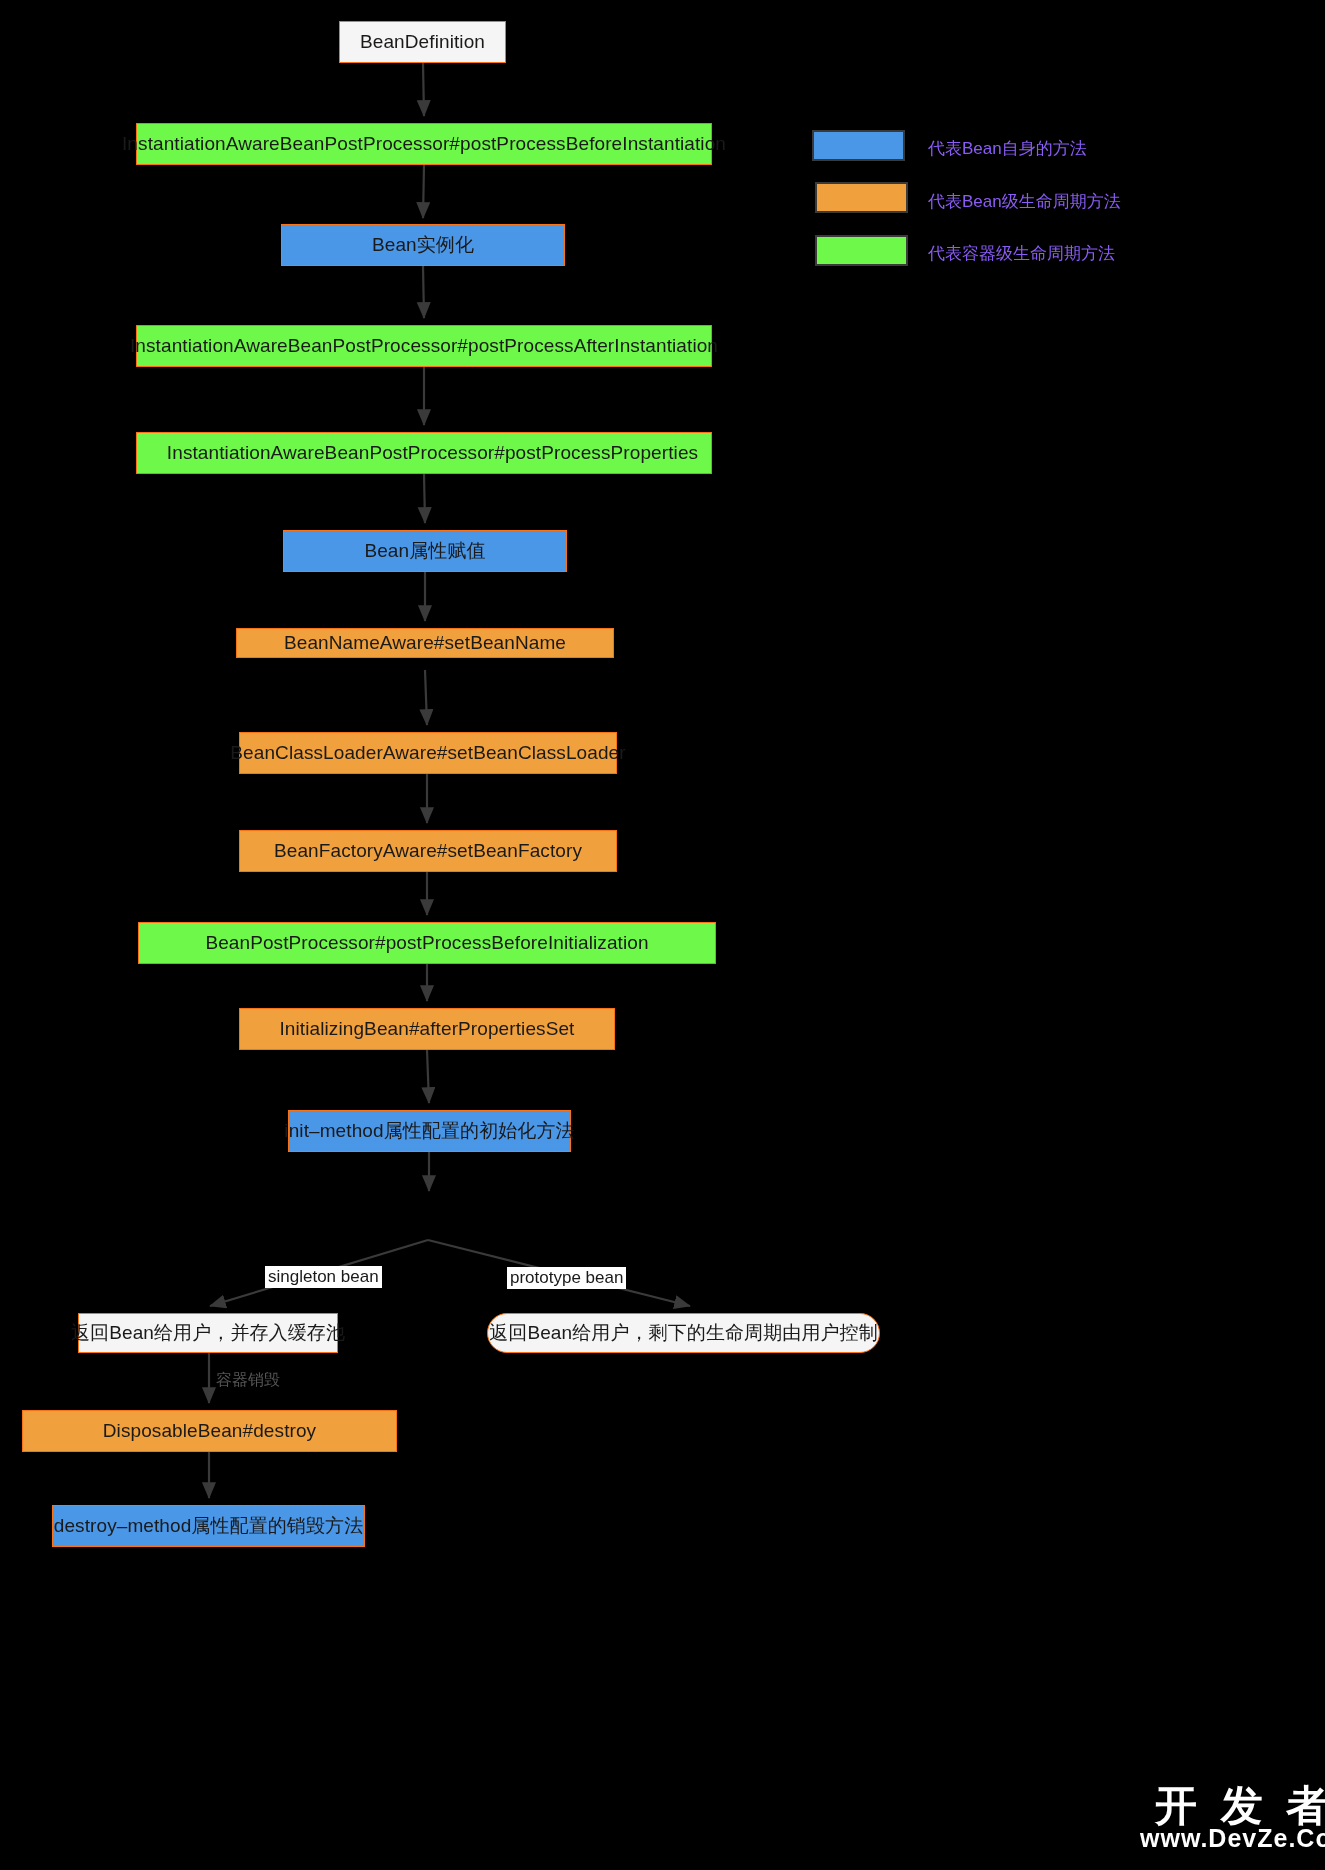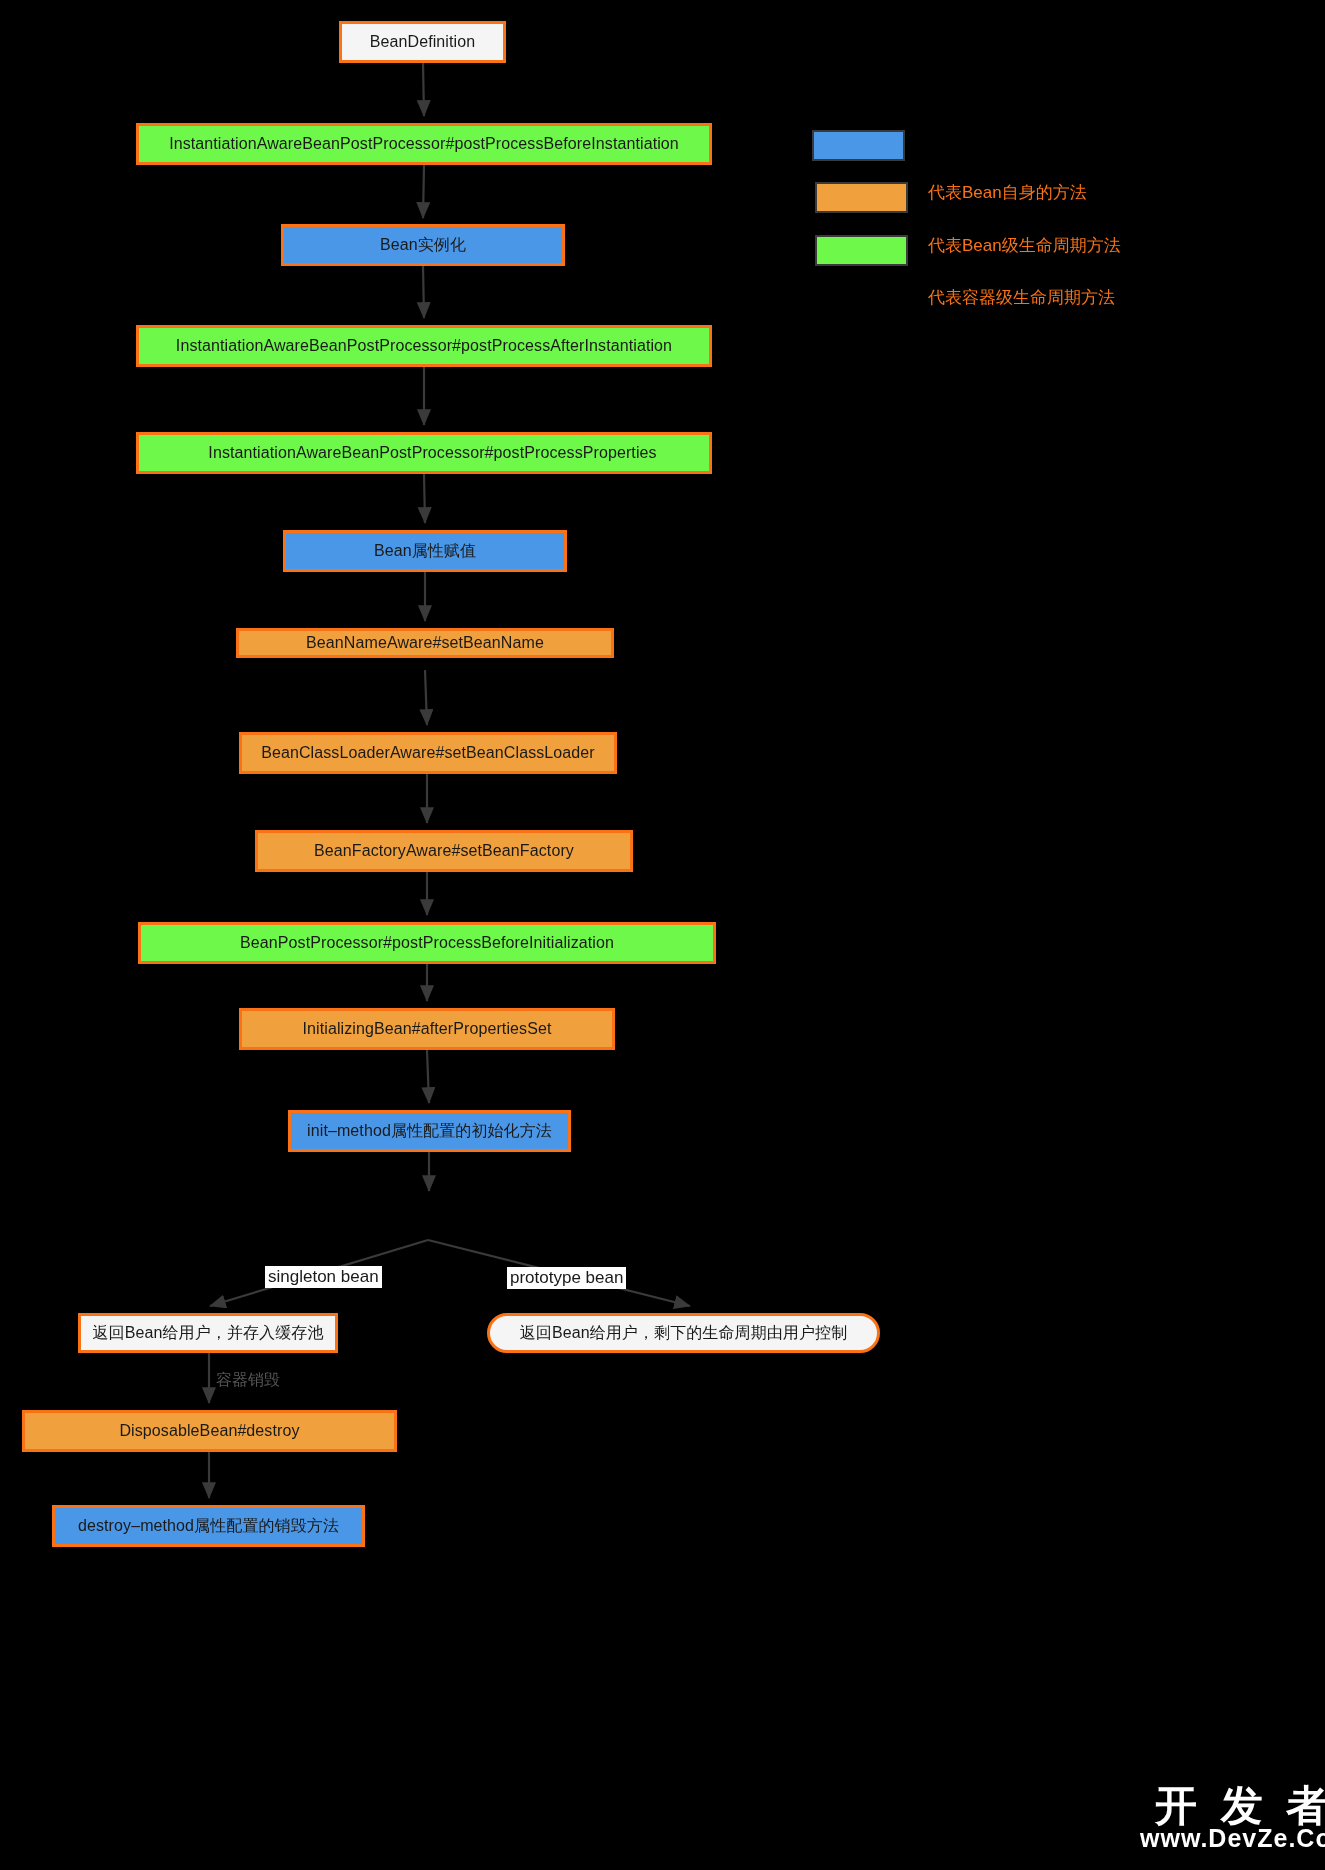--- a/index.html
+++ b/index.html
@@ -18,26 +18,26 @@
   svg.edges {
     position: absolute;
     left: 0; top: 0;
     width: 1325px;
     height: 1870px;
     pointer-events: none;
   }
   .node {
     position: absolute;
     box-sizing: border-box;
-    border: 3px solid #f97316;
+    border: 1px solid #f97316;
     display: flex;
     align-items: center;
     justify-content: center;
     color: #1a1a1a;
-    font-size: 16px;
+    font-size: 19px;
     line-height: 1.1;
     white-space: nowrap;
     letter-spacing: 0.1px;
   }
   .n-white  { background: #f5f5f5; }
   .n-green  { background: #6EF94A; }
   .n-blue   { background: #4A97E8; }
   .n-orange { background: #F0A03C; }
 
   .edge-label {
@@ -59,24 +59,23 @@
 
   .legend-swatch {
     position: absolute;
     box-sizing: border-box;
     border: 2px solid #3a3a3a;
     width: 93px;
     height: 31px;
   }
   .legend-text {
     position: absolute;
-    color: #f97316;
+    color: #8b5cf6;
     font-size: 17px;
     white-space: nowrap;
-    margin-top: 44px;
   }
 
   .watermark {
     position: absolute;
     color: #ffffff;
     white-space: nowrap;
   }
   .wm-cn {
     font-size: 42px;
     letter-spacing: 6px;
@@ -123,21 +122,21 @@
   </svg>
 
   <div class="node n-white" style="left:339px;top:21px;width:167px;height:42px;">BeanDefinition</div>
   <div class="node n-green" style="left:136px;top:123px;width:576px;height:42px;">InstantiationAwareBeanPostProcessor#postProcessBeforeInstantiation</div>
   <div class="node n-blue" style="left:281px;top:224px;width:284px;height:42px;">Bean实例化</div>
   <div class="node n-green" style="left:136px;top:325px;width:576px;height:42px;">InstantiationAwareBeanPostProcessor#postProcessAfterInstantiation</div>
   <div class="node n-green" style="left:136px;top:432px;width:576px;height:42px;padding-left:17px;">InstantiationAwareBeanPostProcessor#postProcessProperties</div>
   <div class="node n-blue" style="left:283px;top:530px;width:284px;height:42px;">Bean属性赋值</div>
   <div class="node n-orange" style="left:236px;top:628px;width:378px;height:30px;">BeanNameAware#setBeanName</div>
   <div class="node n-orange" style="left:239px;top:732px;width:378px;height:42px;">BeanClassLoaderAware#setBeanClassLoader</div>
-  <div class="node n-orange" style="left:239px;top:830px;width:378px;height:42px;margin-left:16px;">BeanFactoryAware#setBeanFactory</div>
+  <div class="node n-orange" style="left:239px;top:830px;width:378px;height:42px;">BeanFactoryAware#setBeanFactory</div>
   <div class="node n-green" style="left:138px;top:922px;width:578px;height:42px;">BeanPostProcessor#postProcessBeforeInitialization</div>
   <div class="node n-orange" style="left:239px;top:1008px;width:376px;height:42px;">InitializingBean#afterPropertiesSet</div>
   <div class="node n-blue" style="left:288px;top:1110px;width:283px;height:42px;">init–method属性配置的初始化方法</div>
   <div class="node n-white" style="left:78px;top:1313px;width:260px;height:40px;">返回Bean给用户，并存入缓存池</div>
   <div class="node n-white" style="left:487px;top:1313px;width:393px;height:40px;border-radius:20px;">返回Bean给用户，剩下的生命周期由用户控制</div>
   <div class="node n-orange" style="left:22px;top:1410px;width:375px;height:42px;">DisposableBean#destroy</div>
   <div class="node n-blue" style="left:52px;top:1505px;width:313px;height:42px;">destroy–method属性配置的销毁方法</div>
 
   <div class="edge-label" style="left:265px;top:1266px;">singleton bean</div>
   <div class="edge-label" style="left:507px;top:1267px;">prototype bean</div>

